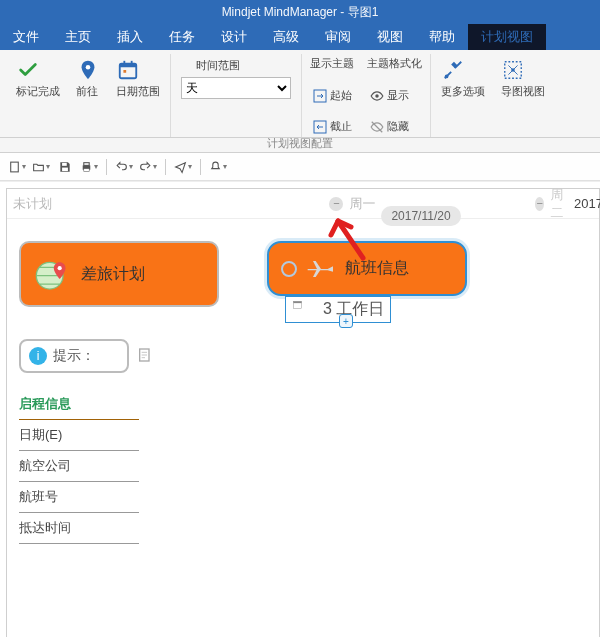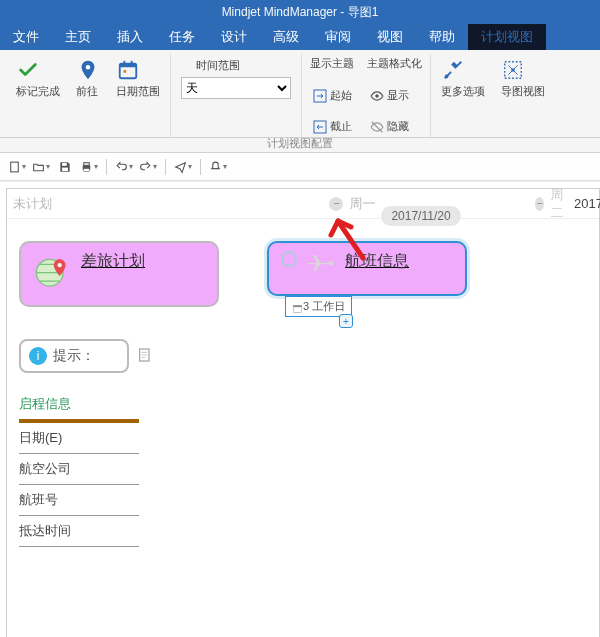--- a/index.html
+++ b/index.html
@@ -44,38 +44,38 @@
   .cols { display:flex; height:30px; border-bottom:1px solid #eee; }
   .colhdr { display:flex; align-items:center; gap:6px; font-size:13px; color:#b9b9b9; }
   .colhdr.unplanned { flex:0 0 248px; padding-left:6px; }
   .colhdr.day1 { flex:0 0 280px; justify-content:center; }
   .colhdr.day2 { flex:1; justify-content:flex-end; padding-right:4px; }
   .date-pill { background:#e7e7e7; color:#666; border-radius:12px; padding:3px 10px; font-size:12px;margin-top:24px; }
   .date-dark { color:#444; font-weight:500; }
   .minus { width:14px; height:14px; border-radius:50%; background:#e0e0e0; color:#888; display:flex; align-items:center; justify-content:center; font-size:11px; line-height:1; }
 
   
-  .card { position:absolute; border:2px solid #bcbcbc; border-radius:10px; background:#f0abfc; display:flex; align-items:flex-start; gap:8px; padding:8px 12px;text-decoration:underline; }
+  .card { position:absolute; border:2px solid #bcbcbc; border-radius:10px; background:#f97316; display:flex; align-items:center; gap:8px; padding:8px 12px; }
   .card.travel { left:12px; top:52px; width:200px; height:66px; }
-  .card.flight { left:260px; top:52px; width:200px; height:55px; border-color:#2f8fd3; }
+  .card.flight { left:260px; top:52px; width:200px; height:55px; border-color:#2f8fd3;border-radius:14px; }
   .card.flight.sel { box-shadow: 0 0 0 3px rgba(47,143,211,0.18); }
   .card .title { font-size:16px; color:#333; }
-  .duration { position:absolute; left:278px; top:107px; border:1px solid #2f8fd3; background:#fff; font-size:11px; padding:2px 6px; color:#555; display:flex; align-items:flex-end; gap:0; }
+  .duration { position:absolute; left:278px; top:107px; border:1px solid #2f8fd3; background:#fff; font-size:16px; padding:2px 6px; color:#555; display:flex; align-items:flex-start; gap:20px; }
   .card .circle { width:16px; height:16px; border:2px solid #b3c9de; border-radius:50%; }
   .flight-plus { position:absolute; left:332px; top:125px; width:14px; height:14px; border:1px solid #2f8fd3; border-radius:3px; color:#2f8fd3; font-size:10px; display:flex; align-items:center; justify-content:center; background:#eef6fc;}
 
   
   .tip { position:absolute; left:12px; top:150px; width:110px; height:34px; border:2px solid #bcbcbc; border-radius:8px; display:flex; align-items:center; padding:0 8px; gap:6px; font-size:14px; color:#555; }
   .tip .i { width:18px; height:18px; border-radius:50%; background:#33b3e8; color:#fff; display:flex; align-items:center; justify-content:center; font-size:12px; }
   .noteicon { position:absolute; left:130px; top:158px; color:#aaa; font-size:14px; }
 
   
   .outline { position:absolute; left:12px; top:200px; width:120px; }
   .outline .item { font-size:13px; color:#444; padding:6px 0; border-bottom:1px solid #999; }
-  .outline .item.primary { color:#2a9a5a; border-bottom:4px solid #a16207; }
+  .outline .item.primary { color:#2a9a5a; border-bottom:1px solid #a16207;font-weight:bold; }
 
   
   .redarrow { position:absolute; left:316px; top:24px; pointer-events:none; }
 
   
   svg { display:block; }
 </style>
 </head>
 <body>
 

